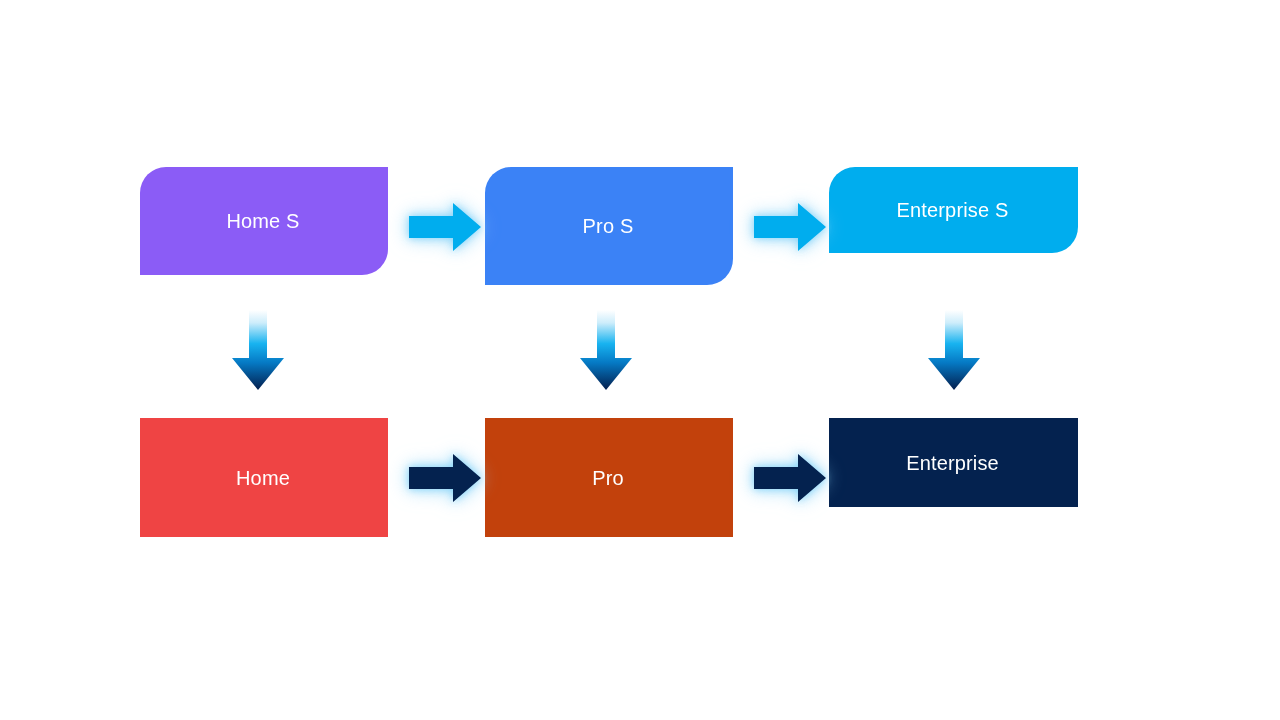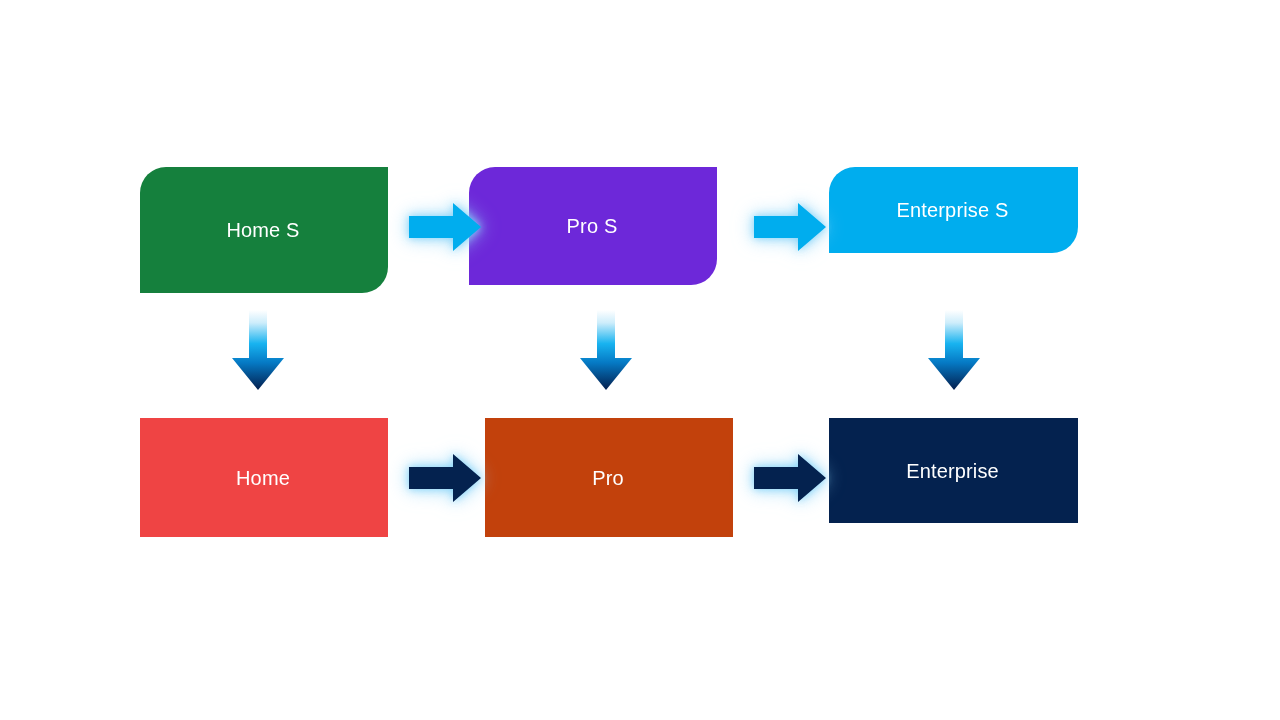--- a/index.html
+++ b/index.html
@@ -74,25 +74,25 @@
   .glow-soft {
     filter: drop-shadow(0 0 4px rgba(130, 210, 248, 0.95))
             drop-shadow(0 0 9px rgba(150, 216, 250, 0.75));
   }
 </style>
 </head>
 <body>
 
 <div id="diagram-canvas">
 
-  <div class="node-box tier-service" style="left:140px; top:167px; width:248px; height:126px; background:#15803d;">
+  <div class="node-box tier-service" style="left:140px; top:167px; width:248px; height:108px; background:#8b5cf6;">
     <span class="node-label">Home S</span>
   </div>
 
-  <div class="node-box tier-service" style="left:469px; top:167px; width:248px; height:118px; background:#6d28d9;">
+  <div class="node-box tier-service" style="left:485px; top:167px; width:248px; height:118px; background:#3b82f6;">
     <span class="node-label">Pro S</span>
   </div>
 
   <div class="node-box tier-service" style="left:829px; top:167px; width:249px; height:86px; background:#00ADEE;">
     <span class="node-label">Enterprise S</span>
   </div>
 
   <div class="arrow-right glow-soft" style="left:409px; top:203px; width:72px; height:48px;">
     <svg width="72" height="48" viewBox="0 0 72 48" aria-hidden="true">
       <polygon points="0,13 44,13 44,0 72,24 44,48 44,35 0,35" fill="#00ADEE"></polygon>
@@ -151,21 +151,21 @@
   </div>
 
   <div class="node-box tier-plan" style="left:140px; top:418px; width:248px; height:119px; background:#ef4444;">
     <span class="node-label">Home</span>
   </div>
 
   <div class="node-box tier-plan" style="left:485px; top:418px; width:248px; height:119px; background:#c2410c;">
     <span class="node-label">Pro</span>
   </div>
 
-  <div class="node-box tier-plan" style="left:829px; top:418px; width:249px; height:105px; background:#04224F;">
+  <div class="node-box tier-plan" style="left:829px; top:418px; width:249px; height:89px; background:#04224F;">
     <span class="node-label">Enterprise</span>
   </div>
 
   <div class="arrow-right glow-soft" style="left:409px; top:454px; width:72px; height:48px;">
     <svg width="72" height="48" viewBox="0 0 72 48" aria-hidden="true">
       <polygon points="0,13 44,13 44,0 72,24 44,48 44,35 0,35" fill="#04224F"></polygon>
     </svg>
   </div>
 
   <div class="arrow-right glow-soft" style="left:754px; top:454px; width:72px; height:48px;">

